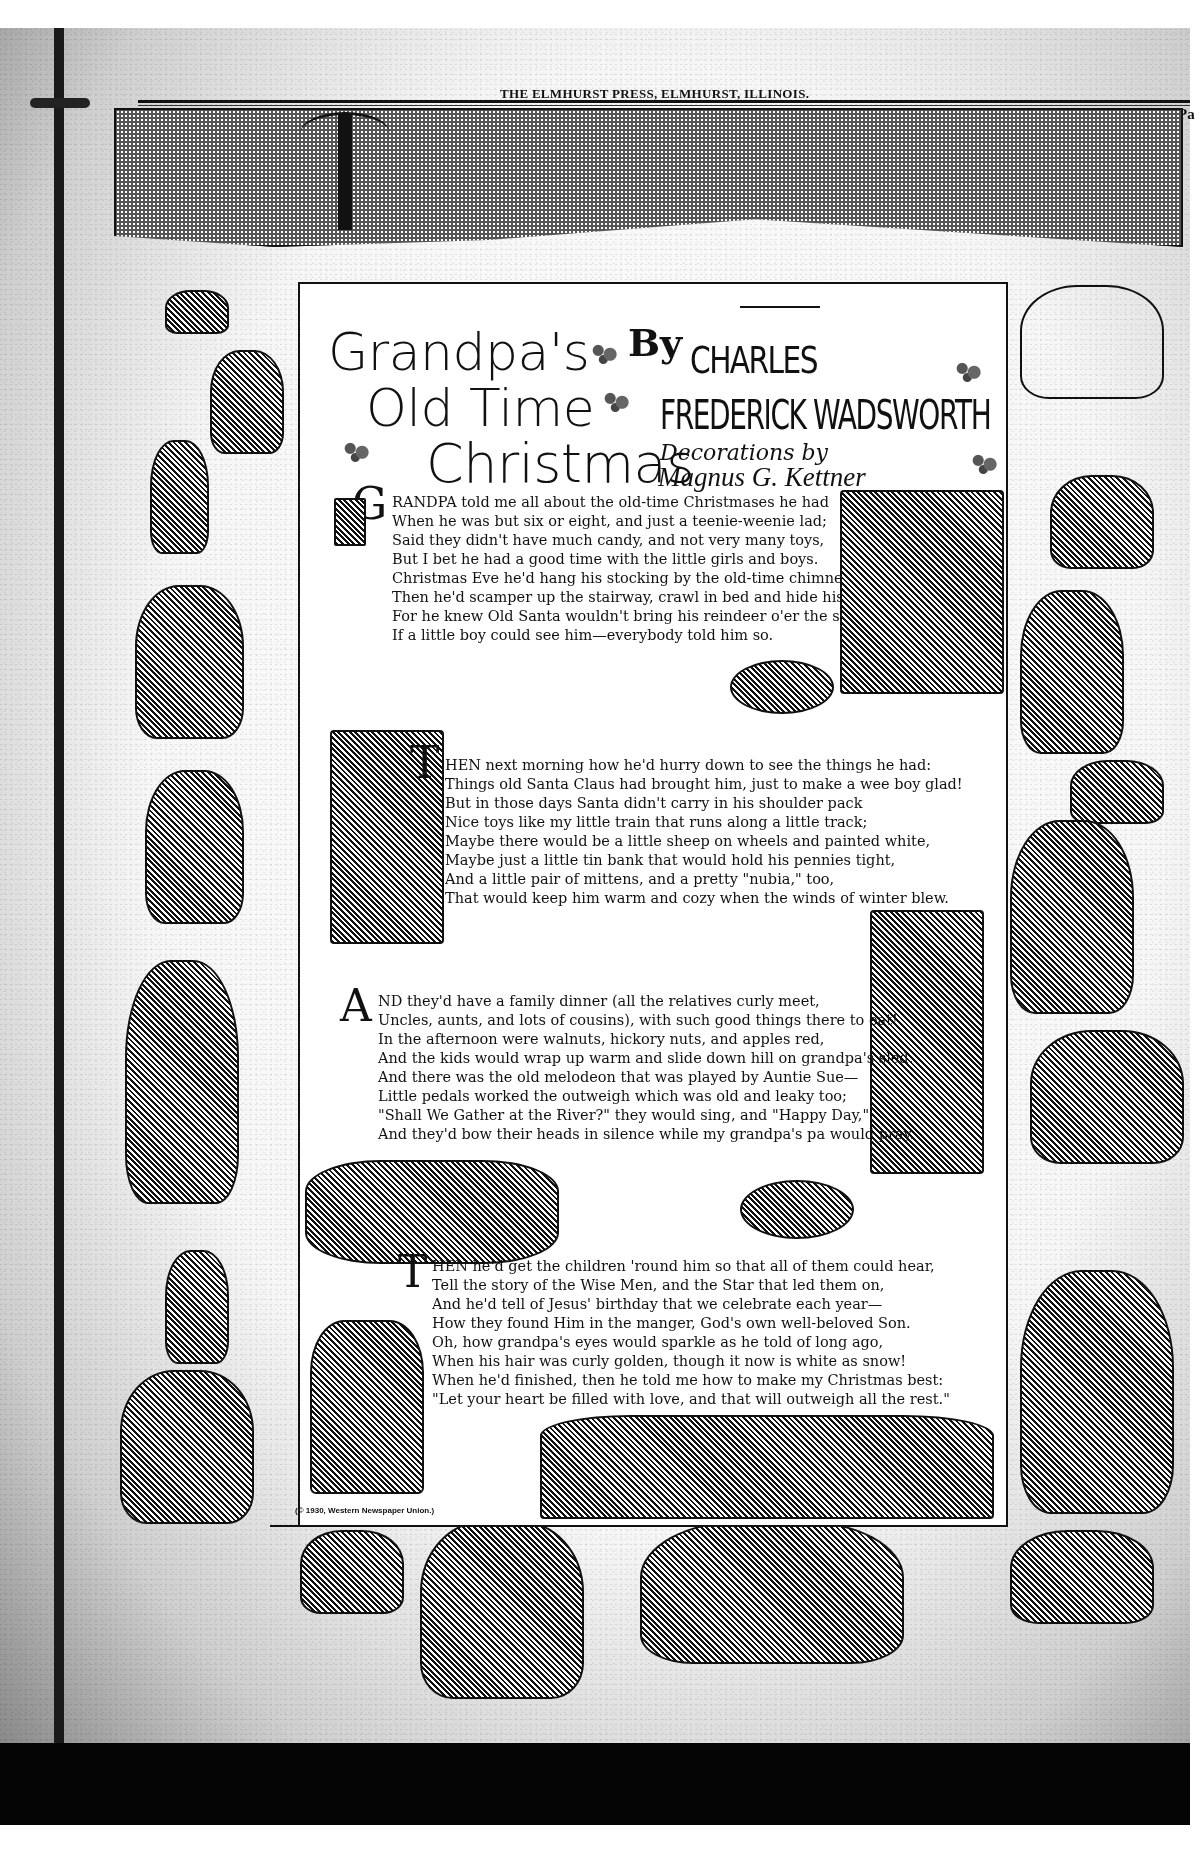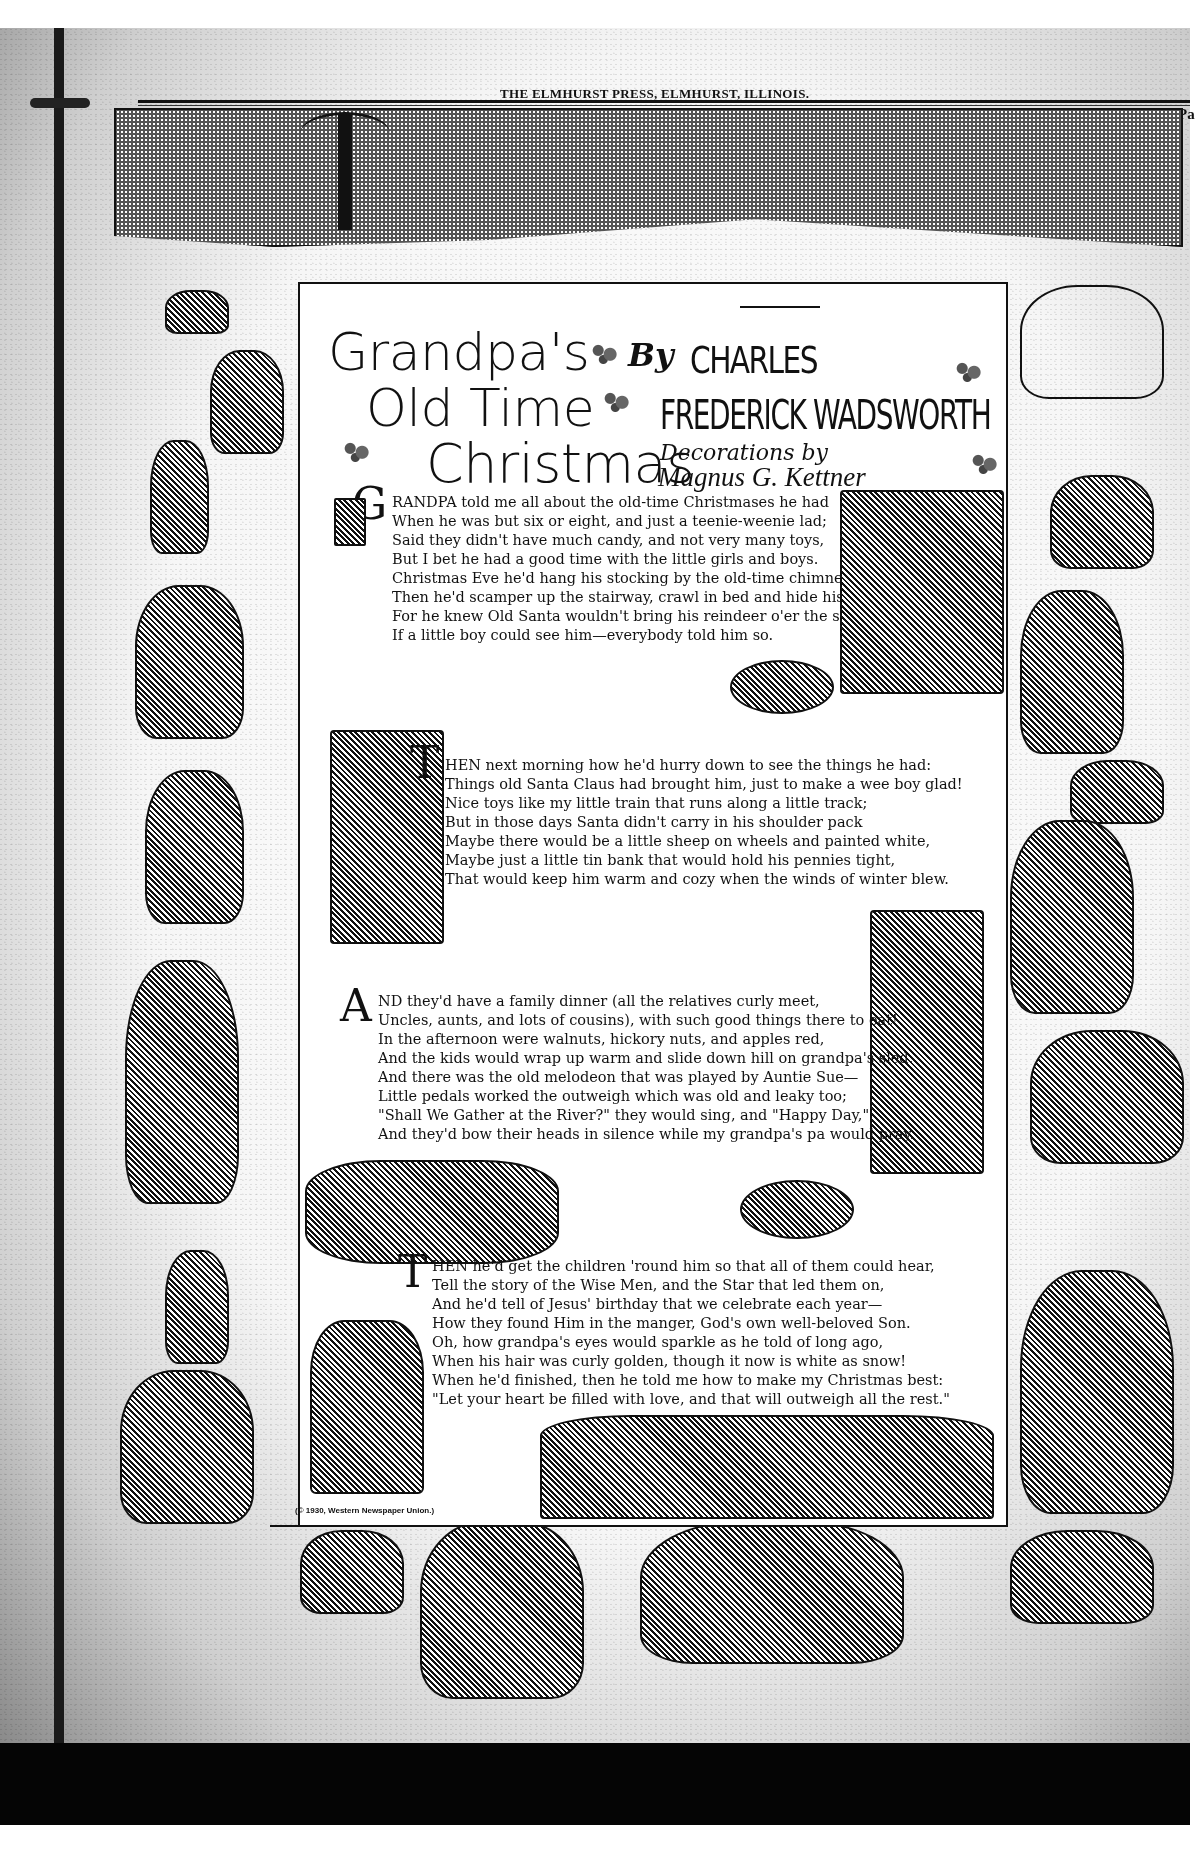--- a/index.html
+++ b/index.html
@@ -73,22 +73,22 @@
 
   .title-line {
     position: absolute; font-family: "DejaVu Sans", sans-serif; font-weight: 300; color: #111;
     letter-spacing: -0.5px;
   }
   .t1 { left: 328px; top: 322px; font-size: 52px; }
   .t2 { left: 366px; top: 378px; font-size: 52px; }
   .t3 { left: 426px; top: 432px; font-size: 54px; }
 
   .by-mark {
-    position: absolute; left: 628px; top: 336px; font-family: "DejaVu Serif", serif; font-style: italic;
-    font-size: 32px; font-weight: bold;
+    position: absolute; left: 628px; top: 320px; font-family: "DejaVu Serif", serif; 
+    font-size: 38px; font-weight: bold;
   }
   .author1 {
     position: absolute; left: 690px; top: 338px; font-family: "DejaVu Sans", sans-serif; font-size: 38px;
     letter-spacing: -2px; transform: scaleX(.78); transform-origin: left;
   }
   .author2 {
     position: absolute; left: 660px; top: 392px; font-family: "DejaVu Sans", sans-serif; font-size: 40px;
     letter-spacing: -2px; transform: scaleX(.7); transform-origin: left; white-space: nowrap;
   }
   .decor1 {
@@ -203,24 +203,25 @@
   <span class="line">If a little boy could see him—everybody told him so.</span>
 </div>
 <div class="ink-figure" style="left:840px;top:490px;width:160px;height:200px;border-radius:4px;"></div>
 <div class="ink-figure" style="left:730px;top:660px;width:100px;height:50px;border-radius:50%;"></div>
 
 <div class="ink-figure" style="left:330px;top:730px;width:110px;height:210px;border-radius:4px;"></div>
 <div class="dropcap dc2">T</div>
 <div class="stanza s2">
   <span class="line">HEN next morning how he'd hurry down to see the things he had:</span>
   <span class="line">Things old Santa Claus had brought him, just to make a wee boy glad!</span>
+  <span class="line">But in those days Santa didn't carry in his shoulder pack</span>
   <span class="line">Nice toys like my little train that runs along a little track;</span>
-  <span class="line">But in those days Santa didn't carry in his shoulder pack</span>
   <span class="line">Maybe there would be a little sheep on wheels and painted white,</span>
   <span class="line">Maybe just a little tin bank that would hold his pennies tight,</span>
+  <span class="line">And a little pair of mittens, and a pretty "nubia," too,</span>
   <span class="line">That would keep him warm and cozy when the winds of winter blew.</span>
 </div>
 
 <div class="ink-figure" style="left:870px;top:910px;width:110px;height:260px;border-radius:4px;"></div>
 <div class="dropcap dc3">A</div>
 <div class="stanza s3">
   <span class="line">ND they'd have a family dinner (all the relatives curly meet,</span>
   <span class="line">Uncles, aunts, and lots of cousins), with such good things there to eat!</span>
   <span class="line">In the afternoon were walnuts, hickory nuts, and apples red,</span>
   <span class="line">And the kids would wrap up warm and slide down hill on grandpa's sled.</span>

